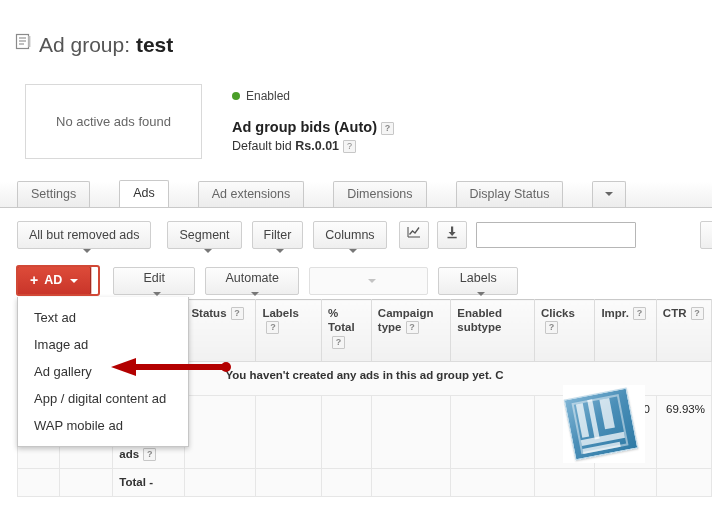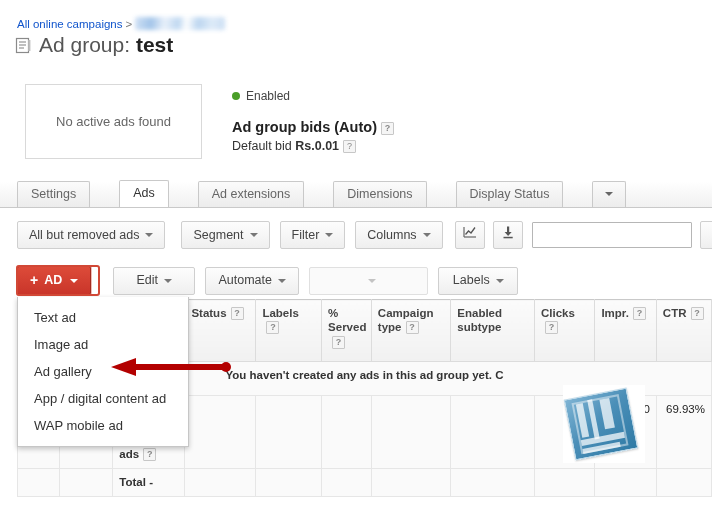--- a/index.html
+++ b/index.html
@@ -14,21 +14,21 @@
   .breadcrumb{position:absolute;left:17px;top:17px;font-size:11.5px;color:#1155cc;white-space:nowrap;}
   .breadcrumb a{color:#1155cc;text-decoration:none;}
   .breadcrumb .sep{color:#777;margin:0 3px;font-size:11.5px;}
   .blurred{
     display:inline-block;vertical-align:-2px;width:90px;height:13px;
     background:linear-gradient(95deg,#cfe0f5 0%,#9ec2e8 18%,#e8f0fa 33%,#bcd6f0 48%,#ffffff 57%,#b9d4ef 70%,#dceaf8 85%,#c9ddf3 100%);
     filter:blur(2.2px);opacity:.95;border-radius:2px;
   }
 
   
-  .title-row{position:absolute;left:15px;top:33px;display:flex;align-items:center;}
+  .title-row{position:absolute;left:15px;top:33px;display:flex;align-items:flex-start;}
   .title-icon{width:17px;height:17px;position:relative;margin-right:7px;}
   .title-text{font-size:21px;color:#555;font-weight:400;white-space:nowrap;}
   .title-text b{color:#222;font-weight:700;}
 
   
   .no-ads-box{
     position:absolute;left:25px;top:84px;width:175px;height:73px;
     border:1px solid #d9d9d9;background:#fff;
     display:flex;align-items:center;justify-content:center;
     color:#666;font-size:13px;
@@ -63,21 +63,21 @@
   .caret{
     display:inline-block;width:0;height:0;border-left:4px solid transparent;
     border-right:4px solid transparent;border-top:4px solid #666;vertical-align:2px;
   }
 
   
   .toolbar{position:absolute;left:17px;top:221px;display:flex;align-items:center;}
   .btn{
     height:28px;line-height:27px;padding:0 11px;font-size:12.5px;color:#444;
     border:1px solid #cfcfcf;border-radius:2px;background:linear-gradient(to bottom,#fdfdfd 0%,#efefef 100%);
-    cursor:pointer;white-space:nowrap;display:flex;align-items:center;box-sizing:border-box;
+    cursor:pointer;white-space:nowrap;display:flex;align-items:center;box-sizing:border-box;flex-direction:column;
   }
   .btn .caret{margin-left:6px;border-top-color:#777;}
   .btn.disabled{color:#b3b3b3;border-color:#e0e0e0;background:#fafafa;}
   .btn.disabled .caret{border-top-color:#c3c3c3;}
   .toolbar .sp{width:16px;}
   .icon-btn{width:30px;height:28px;padding:0;justify-content:center;}
   .searchbox{
     margin-left:9px;width:160px;height:26px;border:1px solid #b6b6b6;background:#fff;
     border-radius:1px;box-sizing:border-box;font-size:12.5px;padding:0 6px;color:#333;
     font-family:"Liberation Sans",sans-serif;outline:none;
@@ -168,23 +168,20 @@
     position:absolute;left:16px;top:265px;width:84px;height:31px;
     border:2px solid #d14836;border-radius:3px;z-index:45;pointer-events:none;
     box-sizing:border-box;
   }
 </style>
 </head>
 <body>
 
 <div class="page">
 
-  <div class="breadcrumb">
-    <a href="#">All online campaigns</a><span class="sep">&gt;</span><span class="blurred"></span>
-  </div>
 
   <div class="title-row">
     <span class="title-icon">
       <svg width="17" height="17" viewBox="0 0 17 17">
         <rect x="1.5" y="1.5" width="12" height="14" fill="#ffffff" stroke="#8a8a8a" stroke-width="1.2"></rect>
         <line x1="4" y1="5" x2="11" y2="5" stroke="#8a8a8a" stroke-width="1.1"></line>
         <line x1="4" y1="8" x2="11" y2="8" stroke="#8a8a8a" stroke-width="1.1"></line>
         <line x1="4" y1="11" x2="9" y2="11" stroke="#8a8a8a" stroke-width="1.1"></line>
         <rect x="13.2" y="3" width="2.2" height="11" fill="#bdbdbd"></rect>
       </svg>
@@ -306,21 +303,21 @@
           <col class="c9">
           <col class="c10">
       </colgroup>
       <thead>
         <tr>
           <th><span></span></th>
           <th><span></span></th>
           <th><span></span></th>
           <th><span>Status</span><span class="qmark">?</span></th>
           <th><span>Labels</span><span class="qmark">?</span></th>
-          <th><span>% Served</span><span class="qmark">?</span></th>
+          <th><span>% Total</span><span class="qmark">?</span></th>
           <th><span>Campaign type</span><span class="qmark">?</span></th>
           <th><span>Enabled subtype</span></th>
           <th><span>Clicks</span><span class="qmark">?</span></th>
           <th><span>Impr.</span><span class="qmark">?</span></th>
           <th><span>CTR</span><span class="qmark">?</span></th>
         </tr>
       </thead>
       <tbody>
         <tr class="empty-row">
           <td colspan="11">You haven't created any ads in this ad group yet. C</td>

